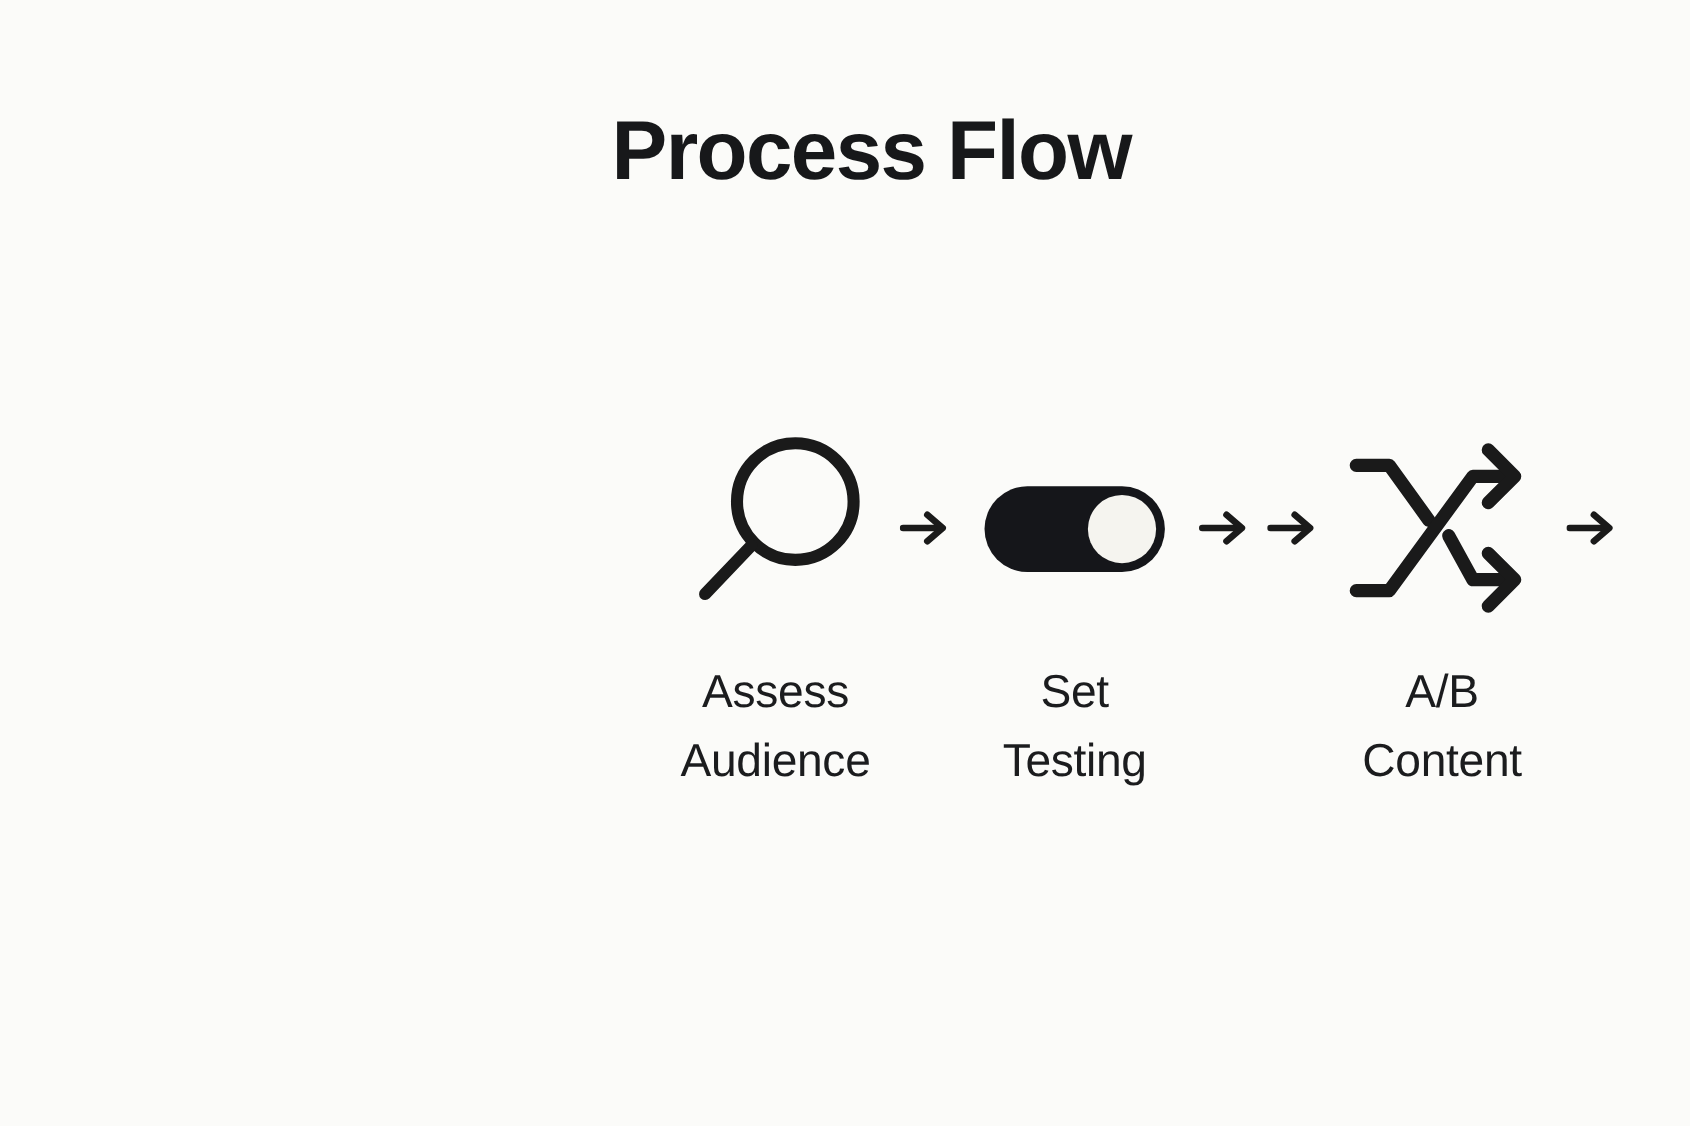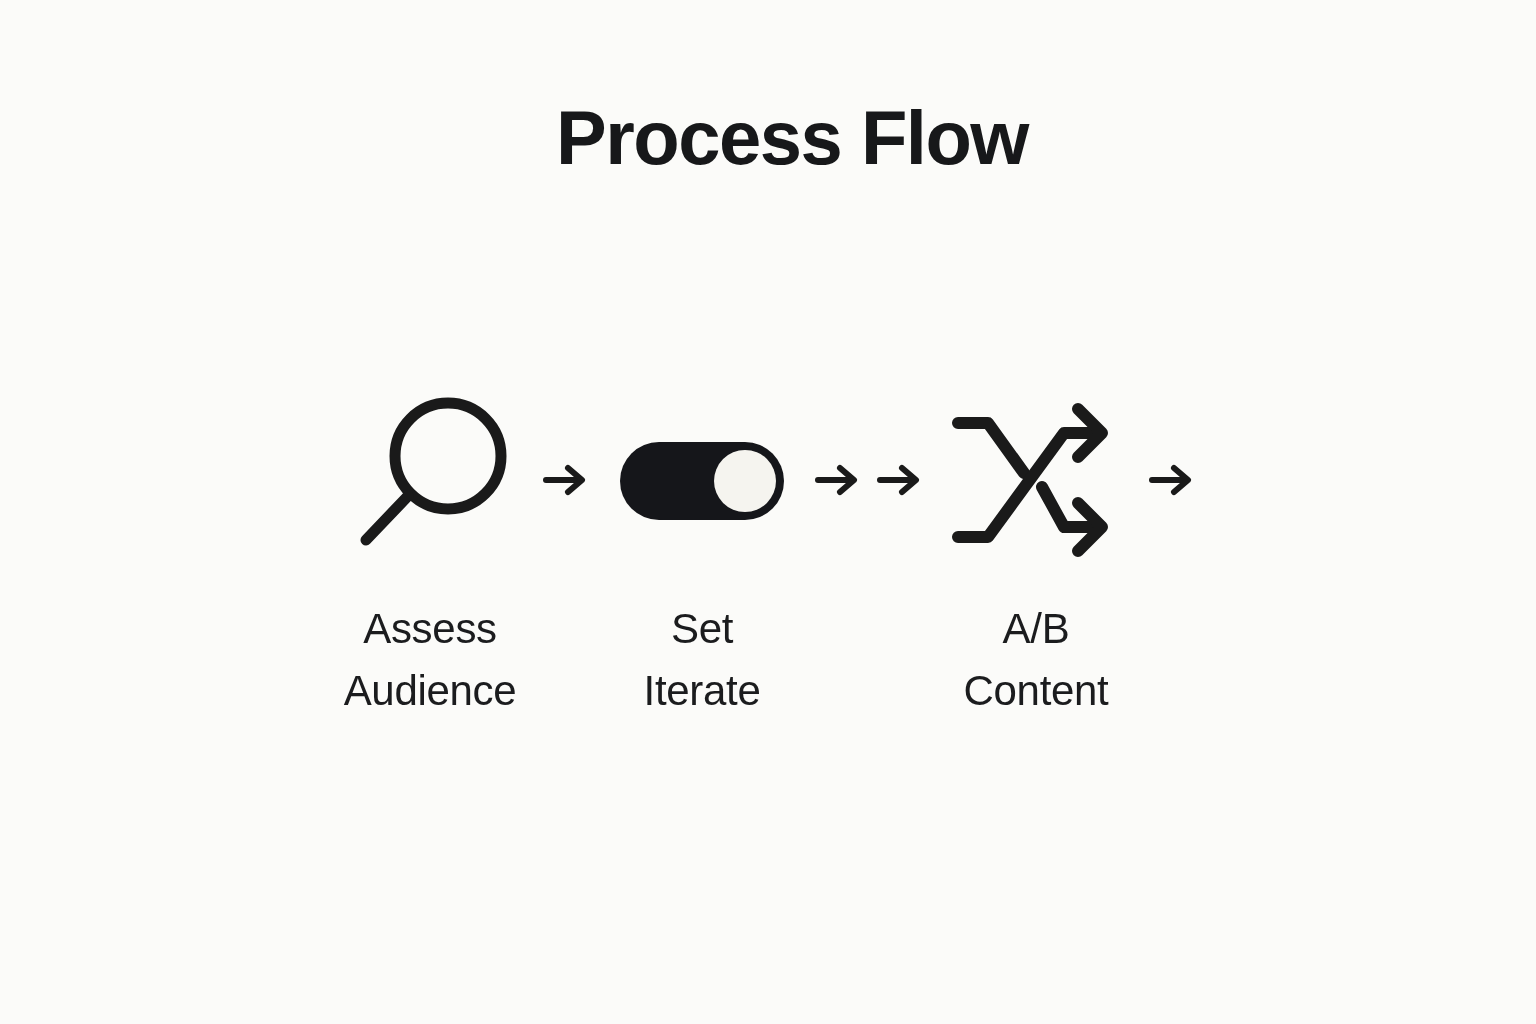--- a/index.html
+++ b/index.html
@@ -32,26 +32,26 @@
     font-weight: 700;
     letter-spacing: -1.5px;
     color: #17181a;
     line-height: 1.1;
     margin-left: 24px;
   }
 
   .flow {
     position: absolute;
     top: 380px;
-    left: 64px;
+    left: 78px;
     width: 1400px;
     display: flex;
     flex-direction: row;
     align-items: flex-start;
-    justify-content: center;
+    justify-content: flex-end;
   }
 
   .step {
     display: flex;
     flex-direction: column;
     align-items: center;
     width: 210px;
     flex: 0 0 auto;
   }
 
@@ -118,21 +118,21 @@
     <div class="step">
       <div class="icon-box">
         <span>
           <svg width="180" height="120" viewBox="0 0 180 120">
             <rect x="8" y="22" width="164" height="78" rx="39" ry="39" fill="#15161a"></rect>
             <circle cx="133" cy="61" r="31" fill="#f5f4ef"></circle>
           </svg>
         </span>
       </div>
       <div class="step-label">Set
-Iterate</div>
+Testing</div>
     </div>
 
     <div class="connector">
       <span>
         <svg width="46" height="34" viewBox="0 0 46 34">
           <line x1="3" y1="17" x2="36" y2="17" stroke="#1a1a1a" stroke-width="6" stroke-linecap="round"></line>
           <polyline points="25,5 39,17 25,29" fill="none" stroke="#1a1a1a" stroke-width="6" stroke-linecap="round" stroke-linejoin="round"></polyline>
         </svg>
       </span>
     </div>

